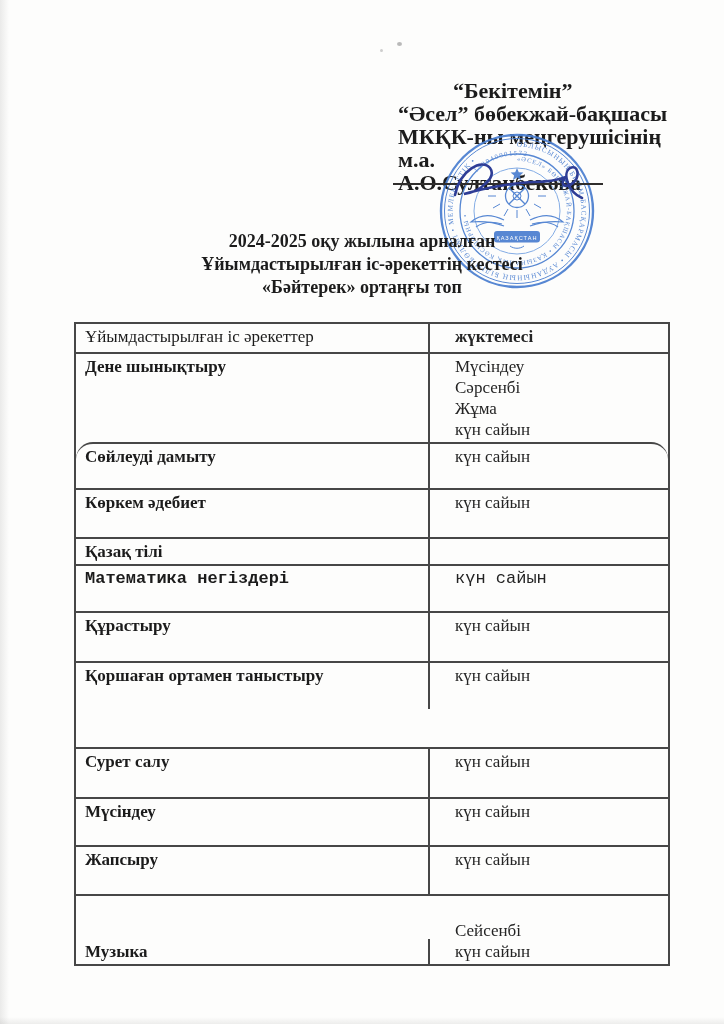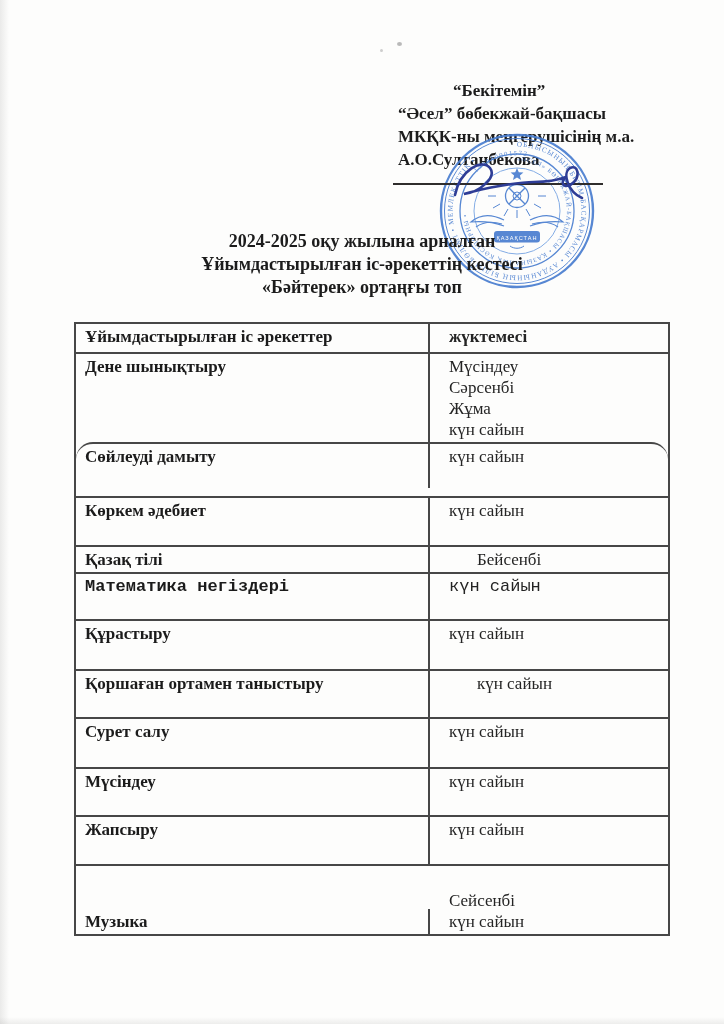--- a/index.html
+++ b/index.html
@@ -17,21 +17,21 @@
     background:linear-gradient(to right,rgba(120,120,120,.14),rgba(120,120,120,0));pointer-events:none;}
   .edge-bottom{position:absolute;left:0;bottom:0;width:724px;height:7px;
     background:linear-gradient(to top,rgba(120,120,120,.12),rgba(120,120,120,0));pointer-events:none;}
   .speck{position:absolute;border-radius:50%;background:#b9b9b9;}
   .speck.s1{left:397px;top:42px;width:5px;height:4px;}
   .speck.s2{left:380px;top:49px;width:3px;height:3px;opacity:.7;}
 
   
   .approval{
     position:absolute;left:398px;top:79px;width:280px;
-    font-size:17px;font-weight:bold;line-height:23px;color:#1c1c1c;
+    font-size:22px;font-weight:bold;line-height:23px;color:#1c1c1c;
   }
   .approval .l1{padding-left:55px;}
 
   
   .sig-line{position:absolute;left:393px;top:183px;width:210px;height:2px;background:#2f2d2c;}
 
   
   .stamp{position:absolute;left:438px;top:132px;width:158px;height:158px;opacity:.93;}
   
   .signature{position:absolute;left:430px;top:140px;width:180px;height:80px;}
@@ -45,23 +45,23 @@
   
   .doc-table{
     position:absolute;left:74px;top:322px;width:596px;
     border:2px solid #474747;box-sizing:border-box;
     font-size:17px;line-height:21px;color:#242424;
   }
   .trow{display:flex;border-top:2px solid #474747;}
   .trow.thead{border-top:none;min-height:28px;}
   .cell{box-sizing:border-box;padding:2px 8px 2px 9px;}
   .c1{width:354px;border-right:2px solid #474747;font-weight:bold;color:#1b1b1b;}
-  .c2{flex:1;padding-left:19px;font-weight:normal;}
+  .c2{flex:1;padding-left:25px;font-weight:normal;}
   .thead .c2{font-weight:bold;}
-  .thead .c1{font-weight:bold;}
+  .thead .c1{font-weight:normal;}
 </style>
 </head>
 <body>
 
 <div class="page">
 
   <div class="edge-left"></div>
   <div class="edge-bottom"></div>
   <div class="speck s1"></div>
   <div class="speck s2"></div>
@@ -149,51 +149,48 @@
           <div>Жұма</div>
           <div>күн сайын</div>
         </div>
       </div>
       <div class="trow" style="min-height: 44px; border-radius: 17px;">
         <div class="cell c1">Сөйлеуді дамыту</div>
         <div class="cell c2">
           <div>күн сайын</div>
         </div>
       </div>
-      <div class="trow" style="min-height: 47px; margin-top: 8px;">
+      <div class="trow" style="min-height: 47px;">
         <div class="cell c1">Көркем әдебиет</div>
         <div class="cell c2">
           <div>күн сайын</div>
         </div>
       </div>
       <div class="trow" style="min-height: 24px; gap: 28px;">
         <div class="cell c1">Қазақ тілі</div>
-        <div class="cell c2">
-          <div>Бейсенбі</div>
-        </div>
       </div>
       <div class="trow" style="min-height: 45px; font-family: Liberation Mono, monospace;">
         <div class="cell c1">Математика негіздері</div>
         <div class="cell c2">
           <div>күн сайын</div>
         </div>
       </div>
       <div class="trow" style="min-height: 48px;">
         <div class="cell c1">Құрастыру</div>
         <div class="cell c2">
           <div>күн сайын</div>
         </div>
       </div>
-      <div class="trow" style="min-height: 46px; gap: 28px;">
+      <div class="trow" style="min-height: 46px;">
         <div class="cell c1">Қоршаған ортамен таныстыру</div>
         <div class="cell c2">
           <div>күн сайын</div>
         </div>
       </div>
-      <div class="trow" style="min-height: 48px;">
+      <div class="trow" style="min-height: 48px; margin-top: 38px;">
         <div class="cell c1">Сурет салу</div>
         <div class="cell c2">
           <div>күн сайын</div>
         </div>
       </div>
       <div class="trow" style="min-height: 46px;">
         <div class="cell c1">Мүсіндеу</div>
         <div class="cell c2">
           <div>күн сайын</div>
         </div>

